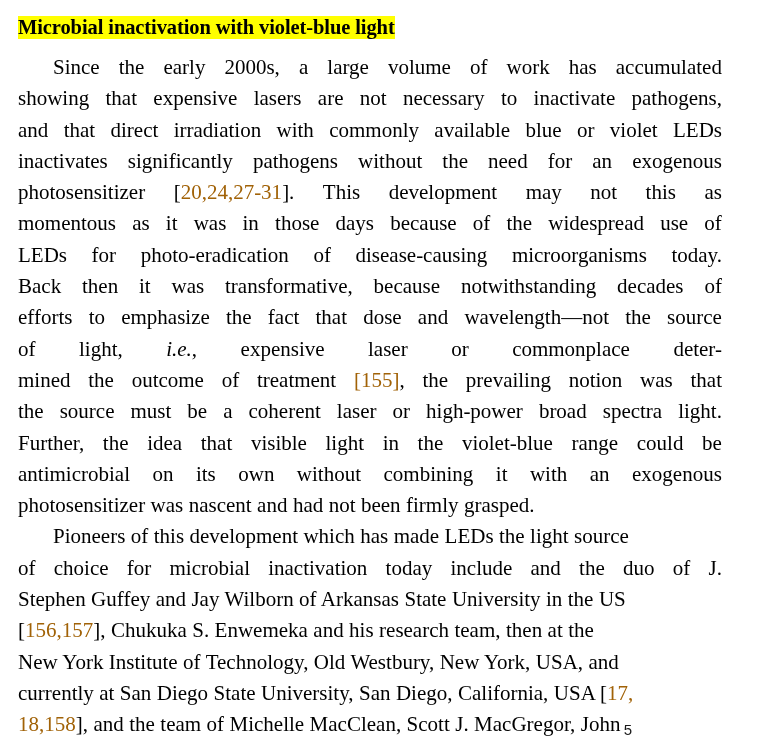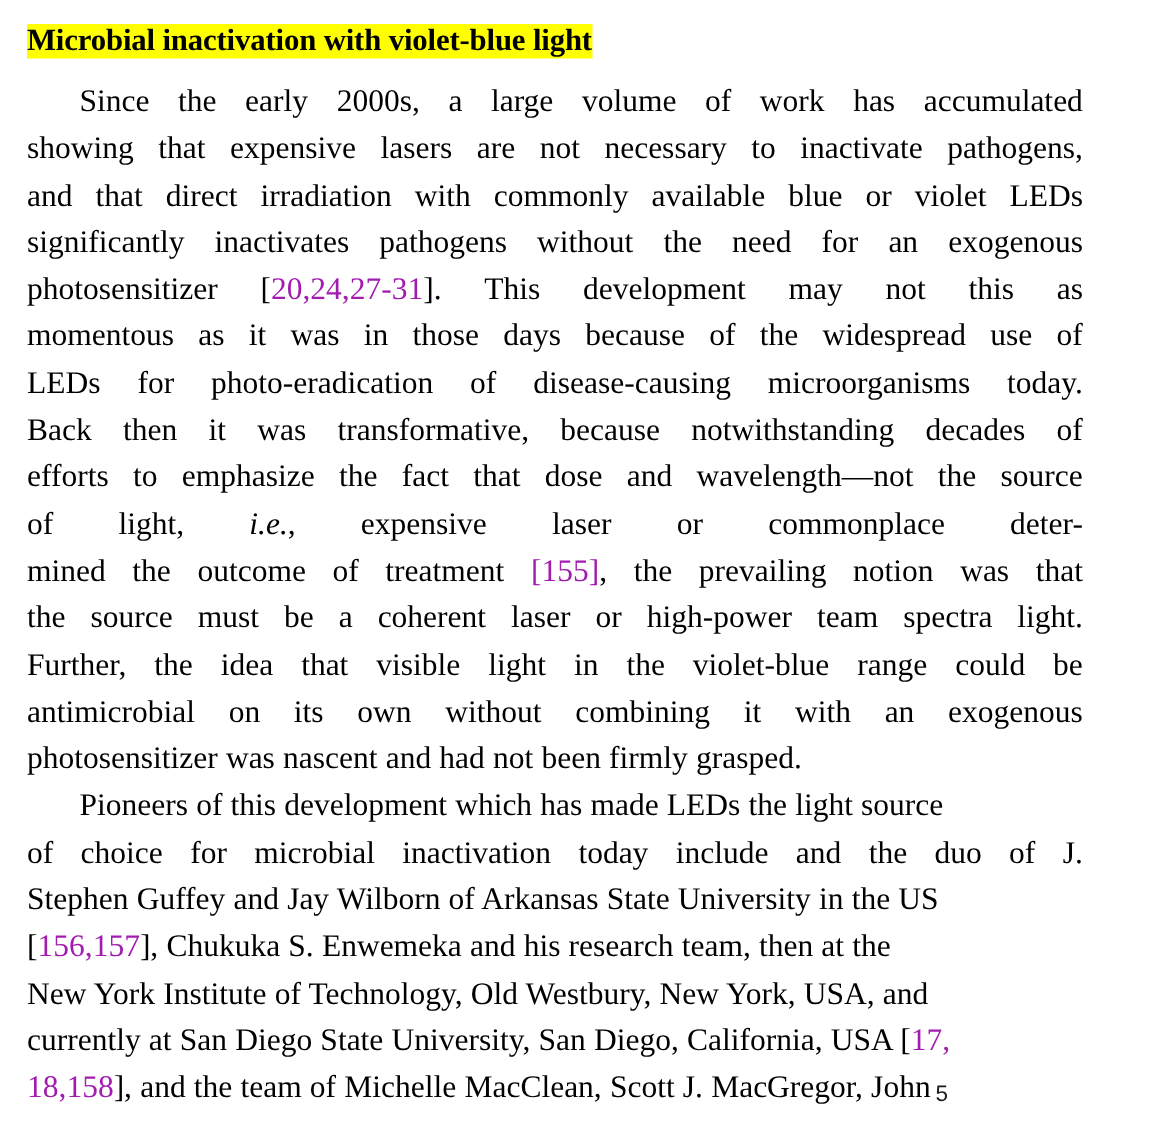--- a/index.html
+++ b/index.html
@@ -72,21 +72,21 @@
     justify-content: space-between;
   }
   .line.just > span.w {
     white-space: pre;
   }
   .line.indent-first {
     padding-left: 35px;
   }
 
   .cite {
-    color: #a21caf;
+    color: #a16207;
   }
   .ital {
     font-style: italic;
   }
 
   
   .page-number {
     position: absolute;
     right: 28px;
     bottom: 12px;
@@ -141,22 +141,22 @@
           <span class="w">with</span>
           <span class="w">commonly</span>
           <span class="w">available</span>
           <span class="w">blue</span>
           <span class="w">or</span>
           <span class="w">violet</span>
           <span class="w">LEDs</span>
         </span>
 
       <span class="line just">
+          <span class="w">inactivates</span>
           <span class="w">significantly</span>
-          <span class="w">inactivates</span>
           <span class="w">pathogens</span>
           <span class="w">without</span>
           <span class="w">the</span>
           <span class="w">need</span>
           <span class="w">for</span>
           <span class="w">an</span>
           <span class="w">exogenous</span>
         </span>
 
       <span class="line just">
@@ -250,21 +250,21 @@
       <span class="line just">
           <span class="w">the</span>
           <span class="w">source</span>
           <span class="w">must</span>
           <span class="w">be</span>
           <span class="w">a</span>
           <span class="w">coherent</span>
           <span class="w">laser</span>
           <span class="w">or</span>
           <span class="w">high-power</span>
-          <span class="w">team</span>
+          <span class="w">broad</span>
           <span class="w">spectra</span>
           <span class="w">light.</span>
         </span>
 
       <span class="line just">
           <span class="w">Further,</span>
           <span class="w">the</span>
           <span class="w">idea</span>
           <span class="w">that</span>
           <span class="w">visible</span>

